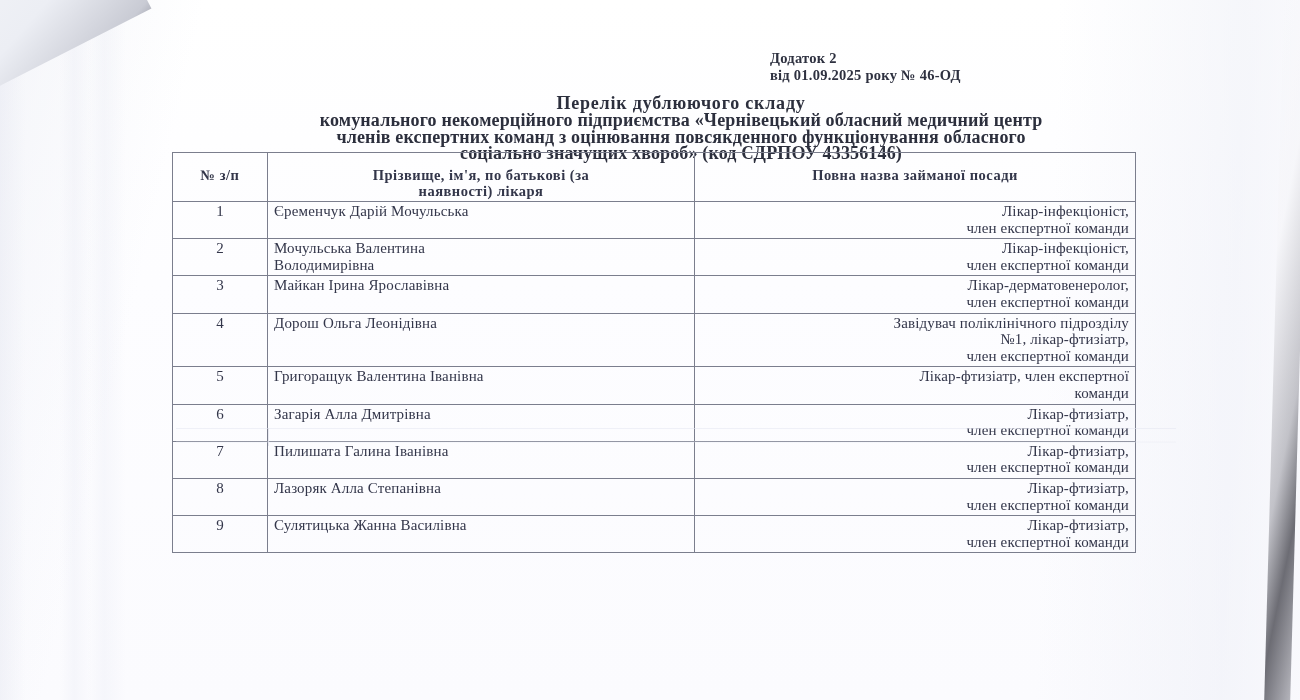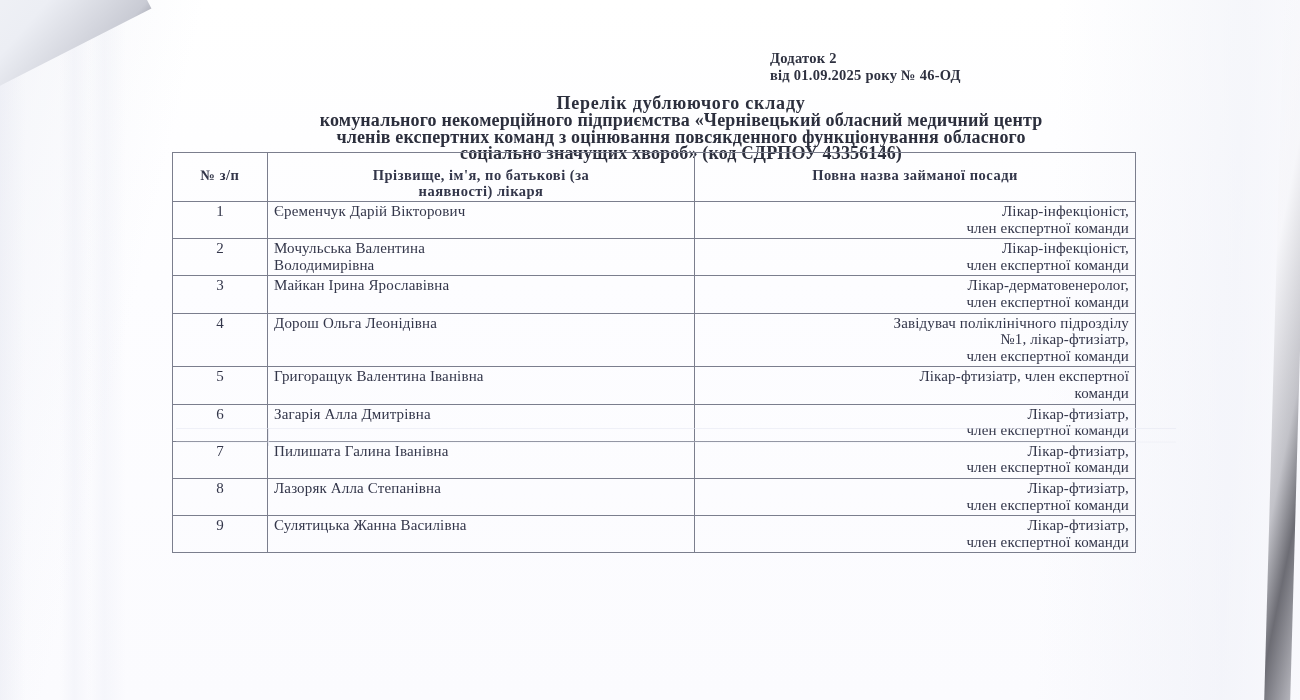--- a/index.html
+++ b/index.html
@@ -180,21 +180,21 @@
               <div>Прізвище, ім'я, по батькові (за</div>
               <div>наявності) лікаря</div>
             </th>
             <th>Повна назва займаної посади</th>
           </tr>
         </thead>
         <tbody id="tbody">
             <tr>
               <td class="num">1</td>
               <td class="nm">
-                <div>Єременчук Дарій Вікторович</div>
+                <div>Єременчук Дарій Мочульська</div>
               </td>
               <td class="ps">
                 <div>Лікар-інфекціоніст,</div>
                 <div>член експертної команди</div>
               </td>
             </tr>
             <tr>
               <td class="num">2</td>
               <td class="nm">
                 <div>Мочульська Валентина</div>

